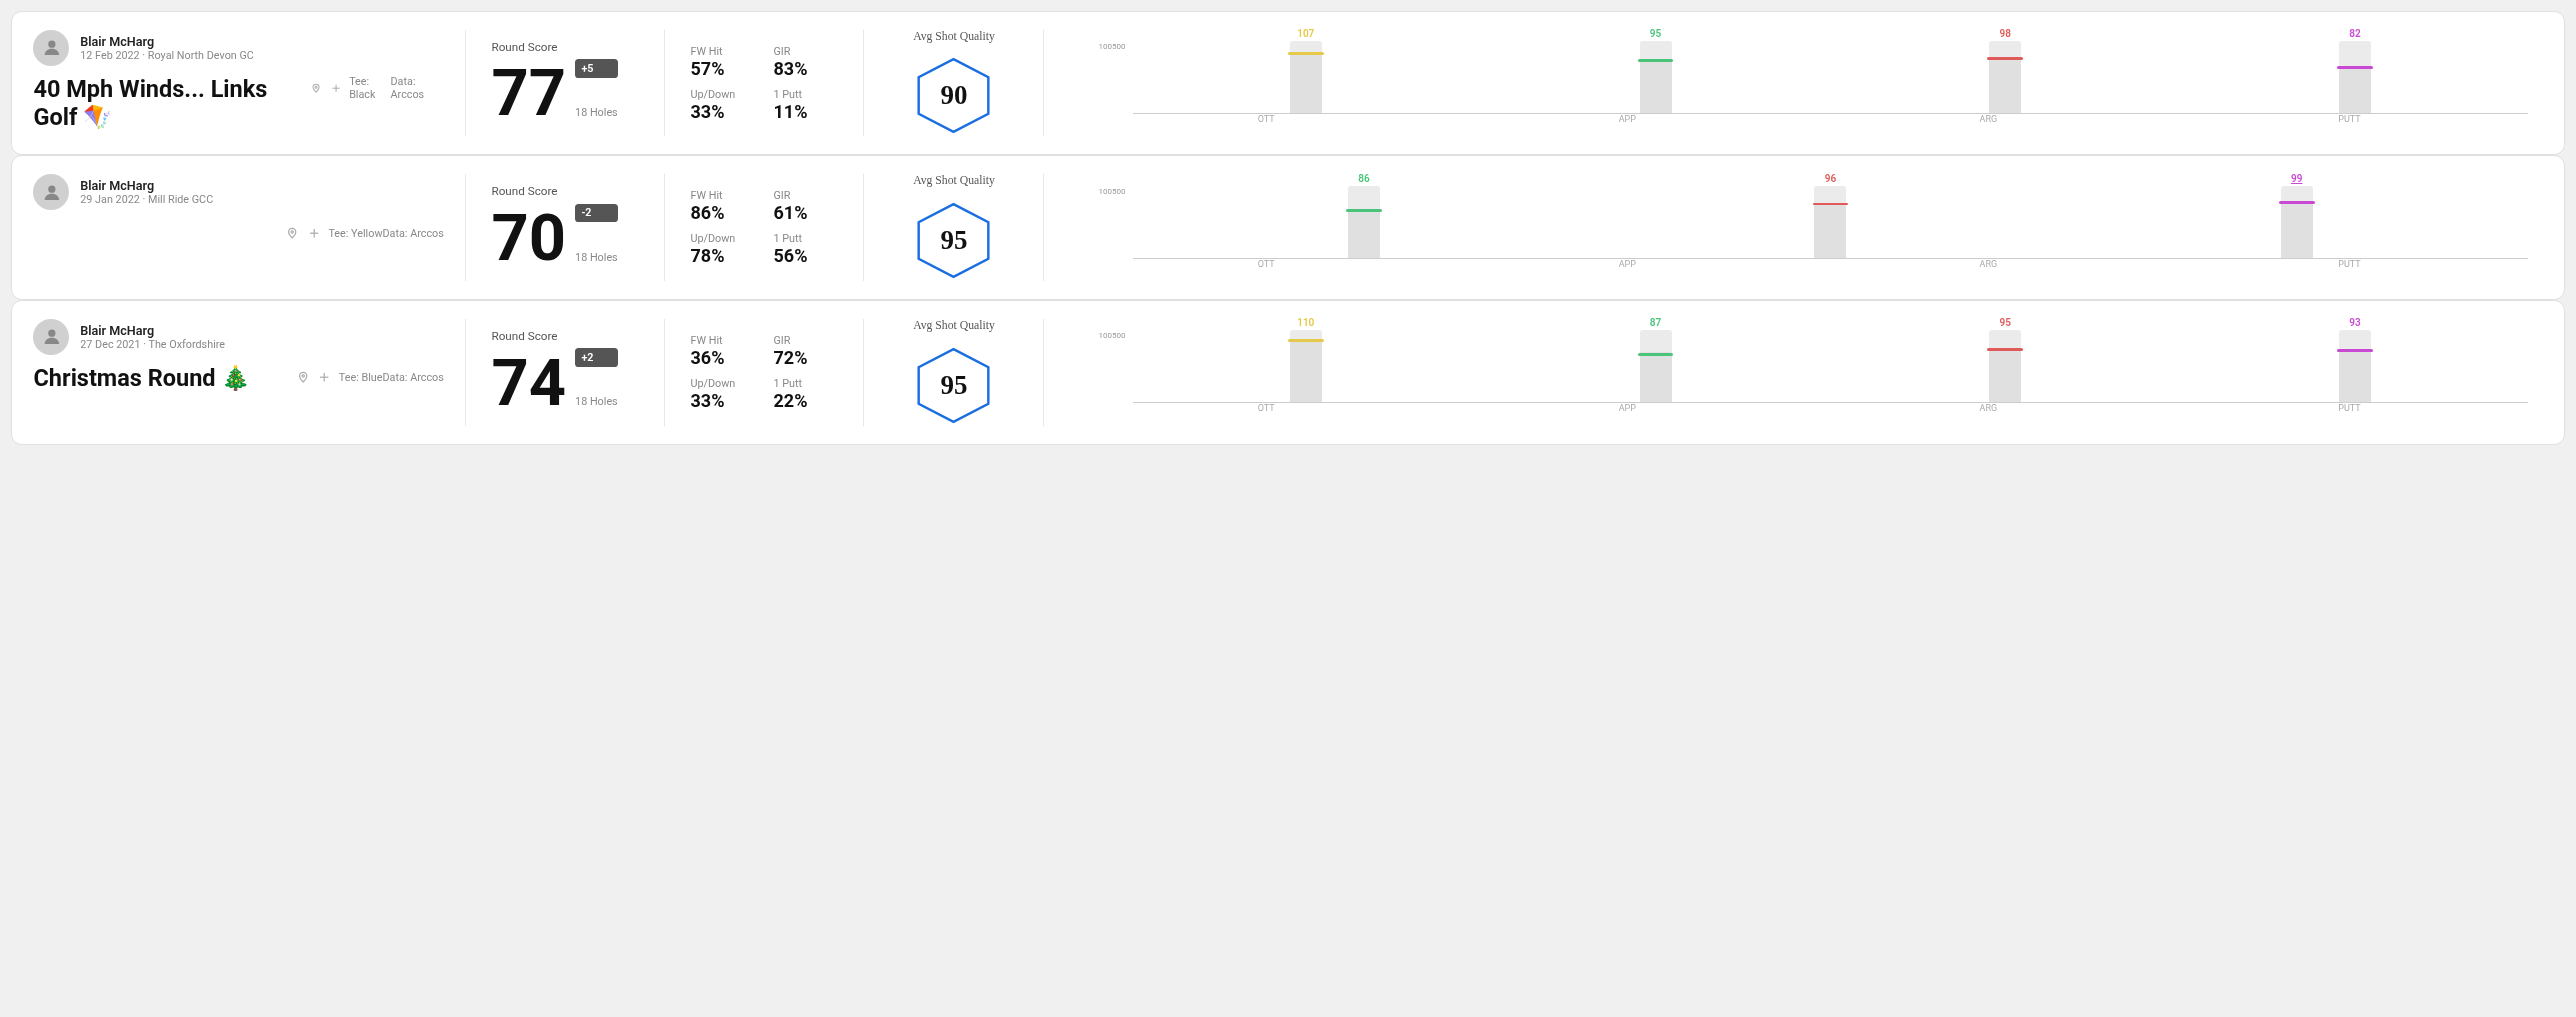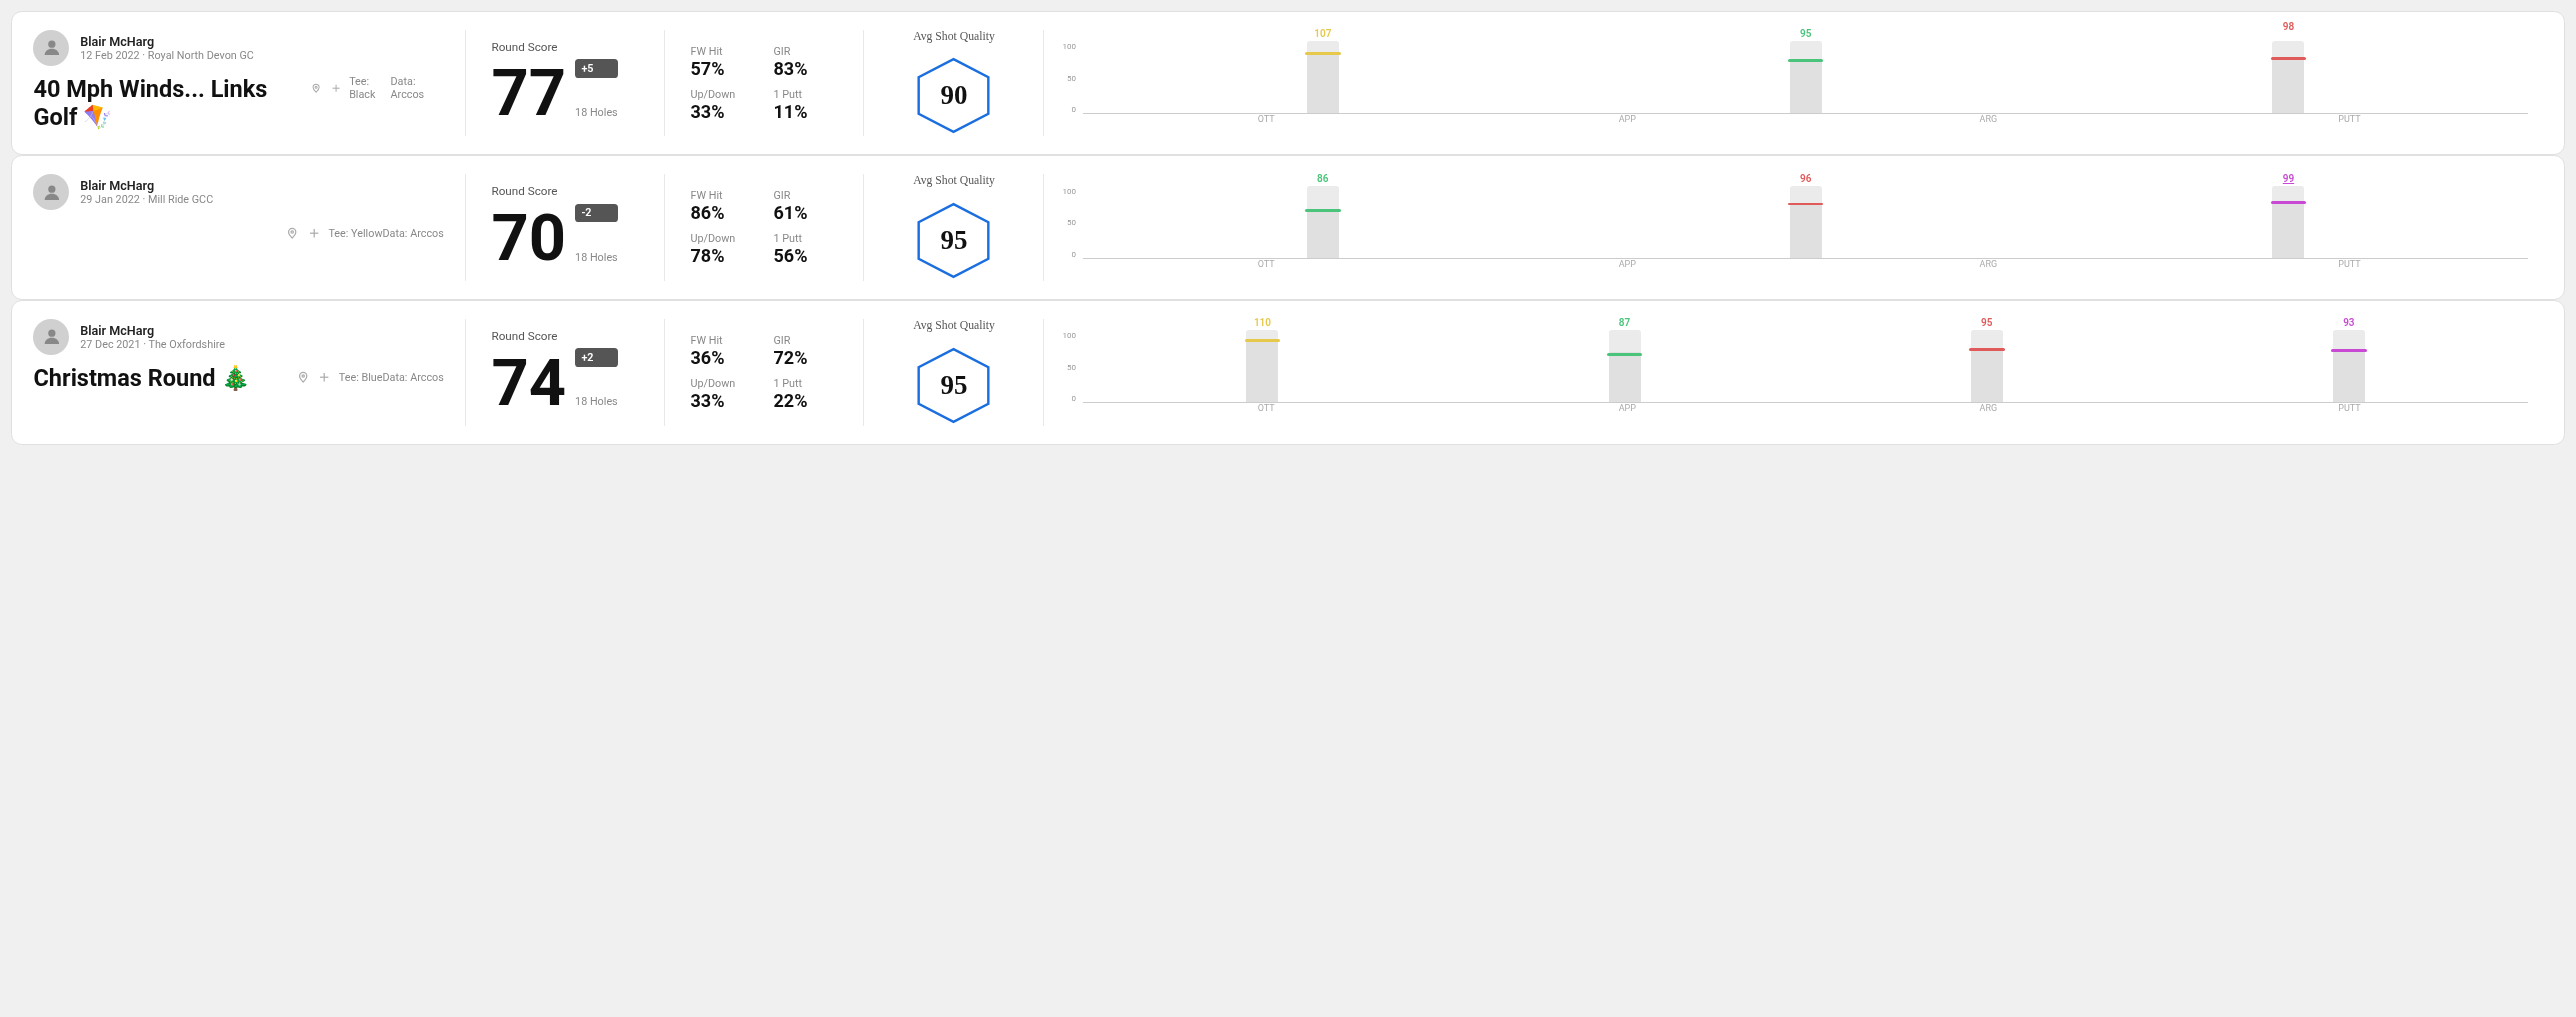--- a/index.html
+++ b/index.html
@@ -214,27 +214,27 @@
       display: flex;
       flex-direction: column;
     }
     .bars-and-yaxis {
       display: flex;
       align-items: flex-end;
       gap: 3.6px;
     }
     .y-axis-labels {
       display: flex;
-      flex-direction: column;
       justify-content: space-between;
       height: 72px;
       font-size: 8px;
       color: #999;
       text-align: right;
       padding-right: 3.6px;
+      margin-left: 36px;
     }
   </style>
 </head>
 <body>
 
 <div id="app">
   <div class="card" id="round-1">
     <div class="left-section">
       <div>
         <div class="user-row">
@@ -328,28 +328,37 @@
         <div class="chart-group">
           <div style="font-size:10px;font-weight:600;color:#4ac47a;margin-bottom:1.8px;">95</div>
           <div class="bar-wrapper" style="height:72px;">
             <div class="bar-bg" style="width:32px;height:72px;">
               <div class="bar-fill" style="height:54px;background:#e0e0e0;"></div>
               <div class="colored-line" style="background:#4ac47a;top:18px;"></div>
             </div>
           </div>
         </div>
         <div class="chart-group">
-          <div style="font-size:10px;font-weight:600;color:#e05a5a;margin-bottom:9px;">98</div>
+          <div style="font-size:10px;font-weight:600;color:#e05a5a;margin-bottom:2px;">98</div>
           <div class="bar-wrapper" style="height:72px;">
             <div class="bar-bg" style="width:32px;height:72px;">
               <div class="bar-fill" style="height:56px;background:#e0e0e0;"></div>
               <div class="colored-line" style="background:#e05a5a;top:16px;"></div>
             </div>
           </div>
         </div>
+        <div class="chart-group">
+          <div style="font-size:10px;font-weight:600;color:#c84ad4;margin-bottom:1.8px;">82</div>
+          <div class="bar-wrapper" style="height:72px;">
+            <div class="bar-bg" style="width:32px;height:72px;">
+              <div class="bar-fill" style="height:47px;background:#e0e0e0;"></div>
+              <div class="colored-line" style="background:#c84ad4;top:25px;"></div>
+            </div>
+          </div>
+        </div>      
             </div>
     </div>
     <div style="display:flex;margin-left:25px;gap:3.6px;">
             <div style="flex:1;text-align:center;font-size:9px;color:#aaa;">OTT</div>
             <div style="flex:1;text-align:center;font-size:9px;color:#aaa;">APP</div>
             <div style="flex:1;text-align:center;font-size:9px;color:#aaa;">ARG</div>
             <div style="flex:1;text-align:center;font-size:9px;color:#aaa;">PUTT</div>    
           </div>
   </div>
     </div>

